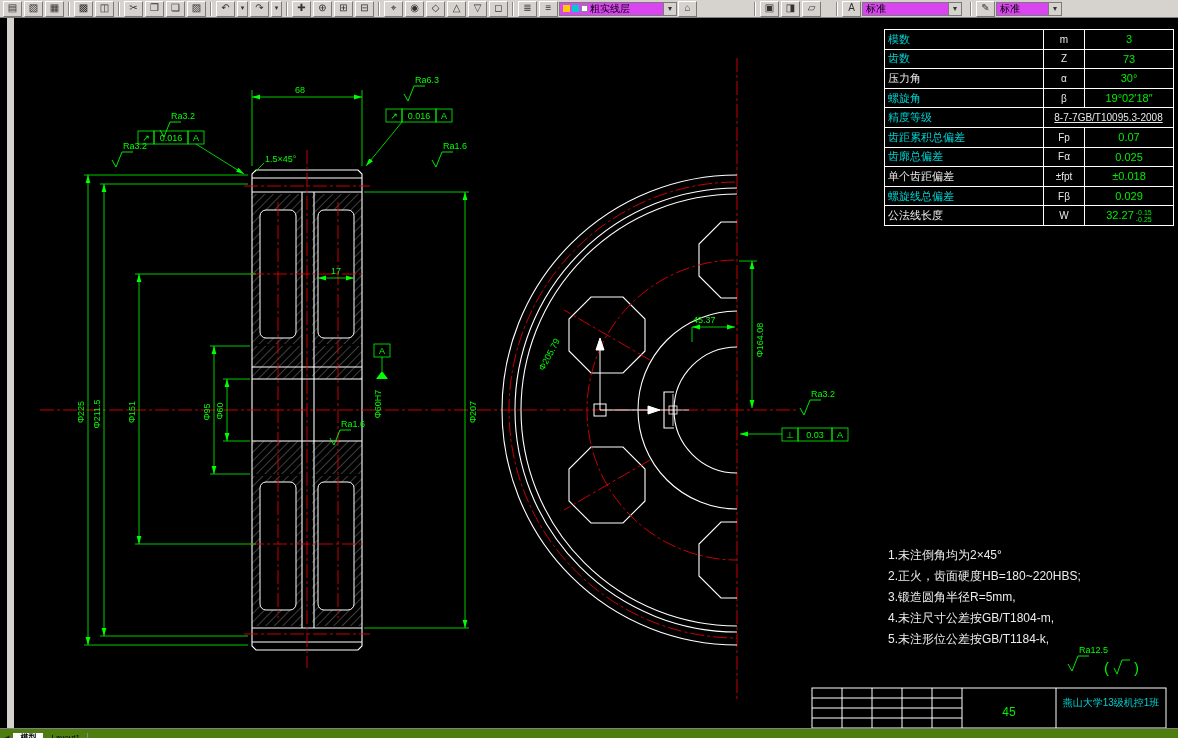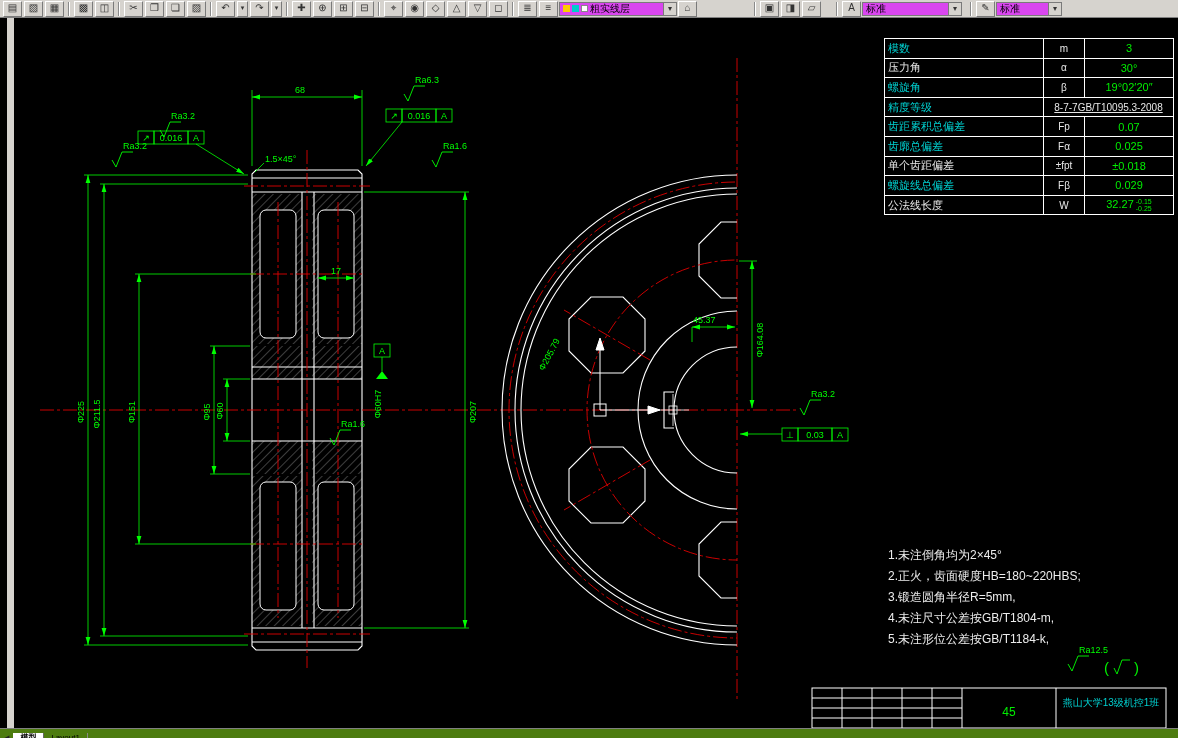--- a/index.html
+++ b/index.html
@@ -20,21 +20,21 @@
     font-size:8px;line-height:11px;text-align:center;color:#333;}
   .sw{width:7px;height:7px;margin-right:2px;display:inline-block;flex:0 0 auto;}
   .sw1{background:#ffcc00;} .sw2{background:#00cccc;} .sw3{background:#fff;border:1px solid #888;box-sizing:border-box;}
 
   
   .left-strip{position:absolute;left:7px;top:18px;width:7px;height:710px;background:#d6d3ce;border-right:1px solid #808080;}
   .canvas{position:absolute;left:14px;top:18px;width:1164px;height:710px;background:#000;}
   .canvas svg{position:absolute;left:0;top:0;}
 
   
-  .ptable{position:absolute;left:870px;top:20px;border-collapse:collapse;table-layout:fixed;}
+  .ptable{position:absolute;left:870px;top:11px;border-collapse:collapse;table-layout:fixed;}
   .ptable td{border:1px solid #fff;height:18.6px;padding:0 3px;font-size:11px;overflow:hidden;white-space:nowrap;}
   .ptable td.lab{width:152px;color:#00d0d0;}
   .ptable td.lab.white{color:#e8e8e8;}
   .ptable td.sym{width:34px;color:#e8e8e8;text-align:center;font-size:10px;}
   .ptable td.val{width:82px;color:#00ee00;text-align:center;}
   .ptable td.val.wht{color:#e8e8e8;font-size:10px;text-decoration:underline;}
   .stack{display:inline-flex;flex-direction:column;font-size:7px;line-height:7px;vertical-align:middle;margin-left:2px;}
 
   
   .tech{position:absolute;left:860px;top:527px;width:260px;color:#ececec;}
@@ -329,28 +329,33 @@
     </svg>
 
     <table class="ptable">
       <tbody>
           <tr>
             <td class="lab">模数</td>
             <td class="sym">m</td>
             <td class="val">3</td>
           </tr>
       <tr>
+            <td class="lab">齿数</td>
+            <td class="sym">Z</td>
+            <td class="val">73</td>
+          </tr>
+      <tr>
             <td class="lab white">压力角</td>
             <td class="sym">α</td>
             <td class="val">30°</td>
           </tr>
       <tr>
             <td class="lab">螺旋角</td>
             <td class="sym">β</td>
-            <td class="val">19°02′20″</td>
+            <td class="val">19°02′18″</td>
           </tr>
       <tr>
             <td class="lab">精度等级</td>
             <td class="val wht" colspan="2">8-7-7GB/T10095.3-2008</td>
           </tr>
       <tr>
             <td class="lab">齿距累积总偏差</td>
             <td class="sym">Fp</td>
             <td class="val">0.07</td>
           </tr>

